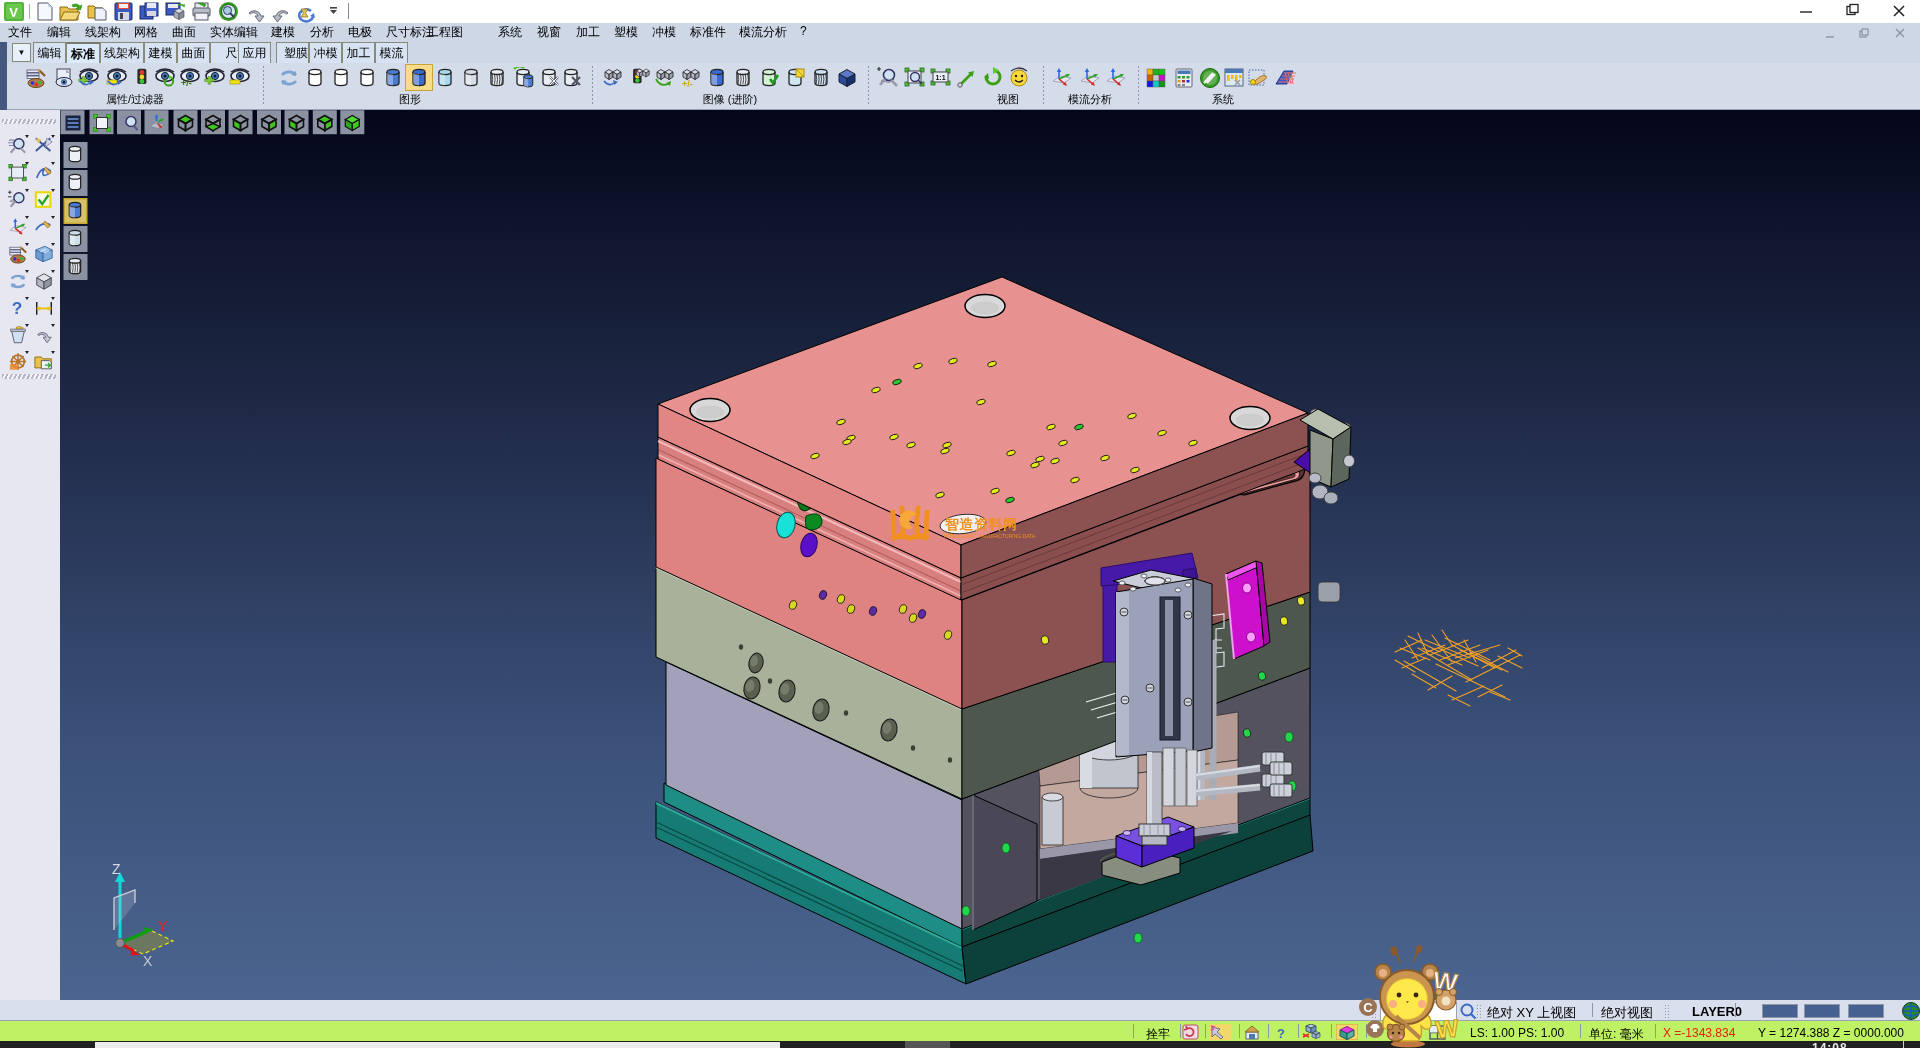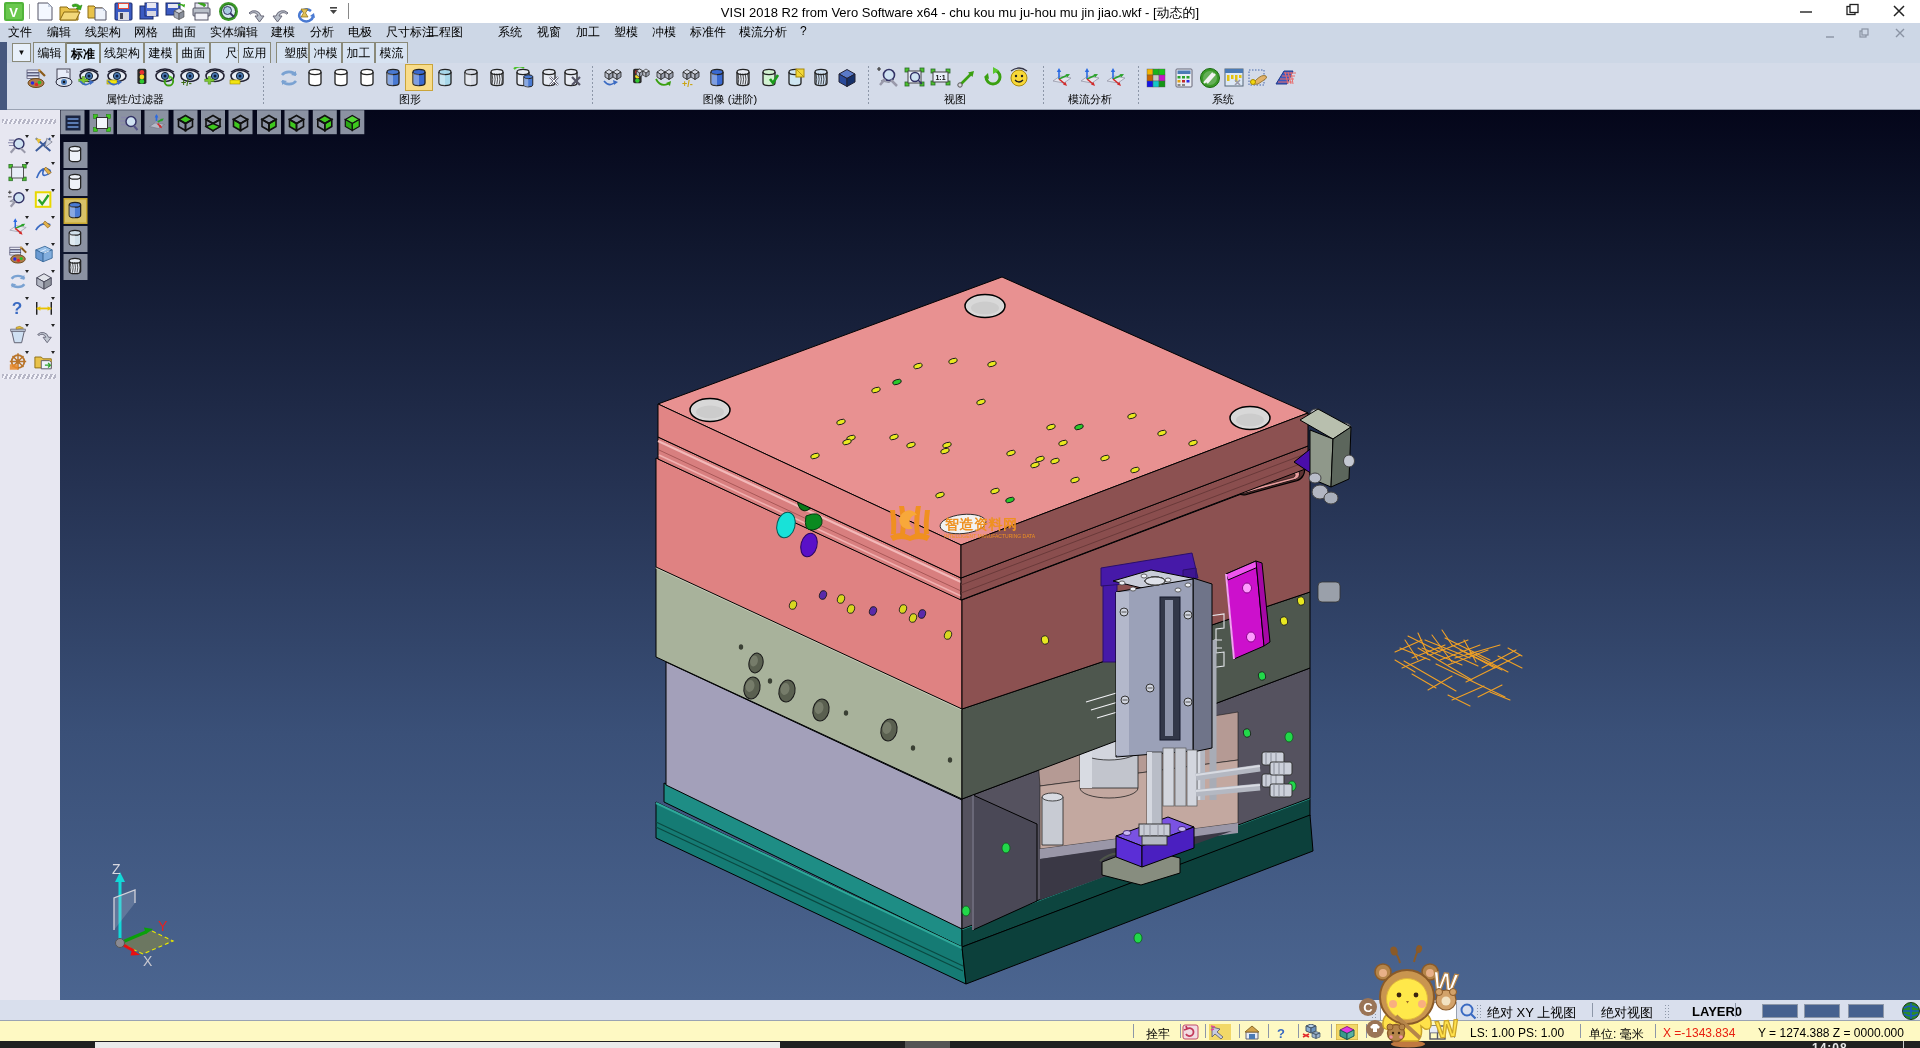--- a/index.html
+++ b/index.html
@@ -15,21 +15,21 @@
 #tab-dd{position:absolute;left:12px;top:2px;width:19px;height:19px;border:1px solid #8a8a7a;background:#e8f0fa;font-size:8px;text-align:center;line-height:18px;color:#111;}
 #ribbon{position:absolute;left:0;top:63px;width:1920px;height:47px;background:#d4dbe9;border-bottom:1px solid #9aa3b3;}
 .rlabel{position:absolute;top:29px;font-size:11px;color:#000;text-align:center;}
 .rsep{position:absolute;top:3px;height:40px;width:1px;background-image:repeating-linear-gradient(#8d97a8 0 2px,transparent 2px 4px);}
 .ric{position:absolute;top:4px;}
 #leftpanel{position:absolute;left:0;top:110px;width:60px;height:890px;background:#e7e7f1;}
 .lp-sep{position:absolute;left:2px;width:54px;height:5px;background-image:repeating-linear-gradient(115deg,#b6b6c6 0 2px,#f2f2fa 2px 4px);}
 .lpi{position:absolute;width:20px;height:20px;}
 #viewport{position:absolute;left:60px;top:110px;width:1860px;height:890px;background:linear-gradient(#04061a 0%,#10172e 15%,#253252 42%,#3a5078 70%,#4b6590 100%);}
 #status1{position:absolute;left:0;top:1000px;width:1920px;height:20px;background:#d9dfed;font-size:13px;color:#000;}
-#status2{position:absolute;left:0;top:1020px;width:1920px;height:21px;background:#fef9c3;border-top:1px solid #9aa3b3;font-size:12px;color:#000;}
+#status2{position:absolute;left:0;top:1020px;width:1920px;height:21px;background:#bef264;border-top:1px solid #9aa3b3;font-size:12px;color:#000;}
 #blackstrip{position:absolute;left:0;top:1041px;width:1920px;height:7px;background:#212121;overflow:hidden;}
 .vsep{position:absolute;top:3px;height:14px;width:1px;background:#8d97a8;}
 .grip{position:absolute;width:6px;background-image:radial-gradient(#8d97a8 0.8px,transparent 1px);background-size:3px 3px;}
 .s2t{position:absolute;top:5px;}
 </style>
 </head>
 <body>
 <div id="root">
 <div id="titlebar">
       <svg width="1920" height="23" style="position:absolute;left:0;top:0">
@@ -93,21 +93,20 @@
         </g>
         <g transform="translate(297,3)">
           <path d="M14 8 a7 6 0 1 0 2 6" fill="none" stroke="#4a7ad2" stroke-width="2.6"></path>
           <path d="M17 10 l-4 3 5 2z" fill="#4a7ad2"></path>
           <path d="M4 6 h7 l-2.5 4 2.5 4 h-7 l2.5 -4z" fill="#e2c25a" stroke="#8a6a10" stroke-width="0.7"></path>
         </g>
         <path d="M330 10 h7 l-3.5 4z" fill="#444"></path>
         <rect x="330" y="7" width="7" height="1.6" fill="#444"></rect>
         <rect x="348" y="3" width="1" height="16" fill="#888"></rect>
       </svg>
-      <div id="title-text">VISI 2018 R2 from Vero Software x64 - chu kou mu ju-hou mu jin jiao.wkf - [动态的]</div>
       <svg width="130" height="23" style="position:absolute;right:0;top:0">
         <path d="M10 12 h12" stroke="#222" stroke-width="1.4"></path>
         <rect x="57" y="6.5" width="8" height="8" fill="none" stroke="#222" stroke-width="1.3"></rect>
         <rect x="60" y="4.5" width="8" height="8" fill="#fff" stroke="#222" stroke-width="1.3"></rect>
         <path d="M104 6 l10 10 M114 6 l-10 10" stroke="#222" stroke-width="1.5"></path>
       </svg>
     </div>
     <div id="menubar">
       <span class="mi" style="left:8px">文件</span>
       <span class="mi" style="left:47px">编辑</span>
@@ -433,21 +432,21 @@
         <path d="M2 10 l4 -4 1 6z" fill="#3aa010"></path>
         <path d="M11 0 l6 3.5 -6 3.5z" fill="#5ac830"></path>
       </svg>
       <svg class="ric" style="left:1008px;width:22px;height:21px;" viewBox="0 0 22 21">
         <circle cx="11" cy="11" r="8" fill="#f8d838" stroke="#a88a10"></circle>
         <circle cx="8" cy="9" r="1.2" fill="#222"></circle>
         <circle cx="14" cy="9" r="1.2" fill="#222"></circle>
         <path d="M7 13 q4 4 8 0" stroke="#222" fill="none" stroke-width="1.2"></path>
         <path d="M3 4 Q11 -2 19 4" fill="none" stroke="#334" stroke-width="1.3"></path>
       </svg>
-      <div class="rlabel" style="left:925px;width:60px;">视图</div>
+      <div class="rlabel" style="left:978px;width:60px;">视图</div>
       <div class="rsep" style="left:1043px"></div>
       <svg class="ric" style="left:1051px;width:22px;height:21px;" viewBox="0 0 22 21">
         <g>
           <path d="M2 14 l7 -5 11 2 -7 5z" fill="#e8e8ee" stroke="#889" stroke-width="0.8" opacity="0.8"></path>
           <path d="M8 12 L8 3" stroke="#2a6ae2" stroke-width="1.6"></path>
           <path d="M8 1 l2.2 4 -4.4 0z" fill="#2a6ae2"></path>
           <path d="M8 12 L17 8" stroke="#2aa22a" stroke-width="1.6"></path>
           <path d="M19 7 l-4.5 0.3 2 3z" fill="#2aa22a"></path>
           <path d="M8 12 L14 17" stroke="#d22a2a" stroke-width="1.6"></path>
           <path d="M16 19 l-1.5 -4 -2.5 2.6z" fill="#d22a2a"></path>

